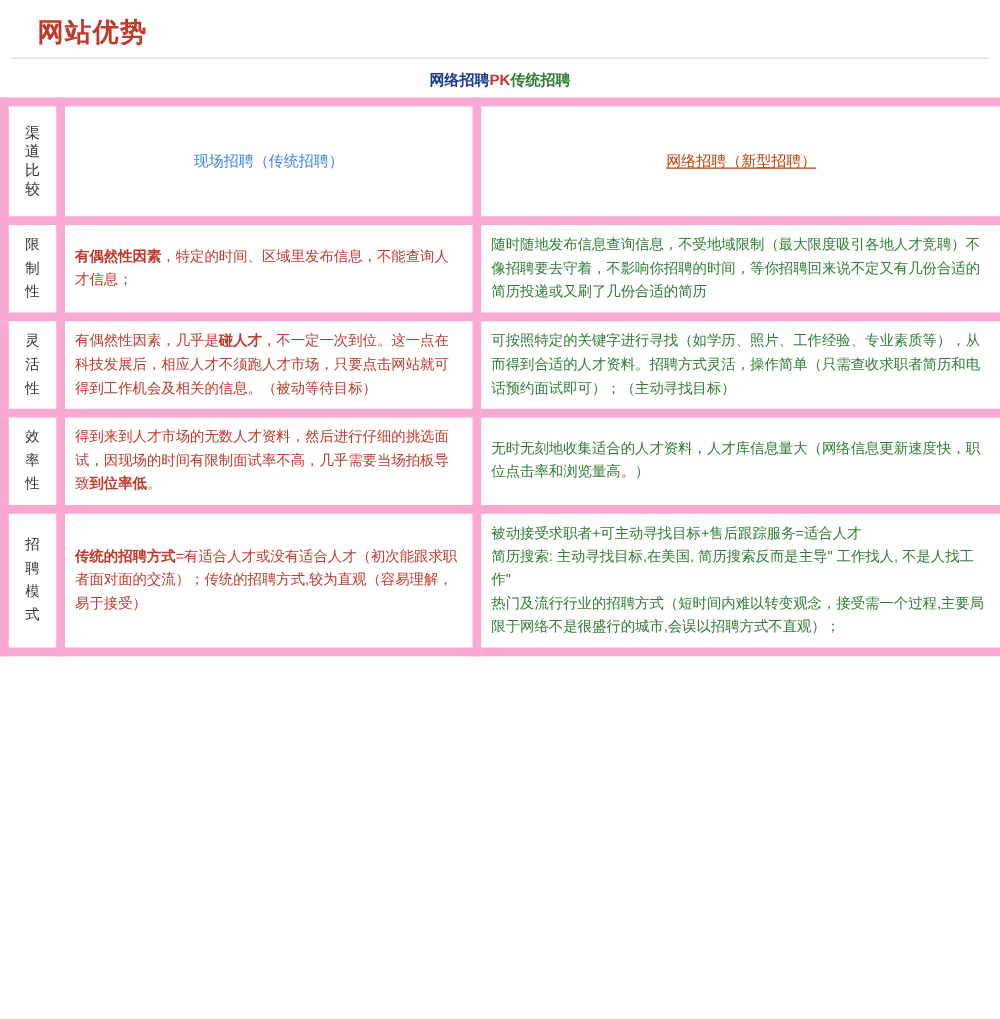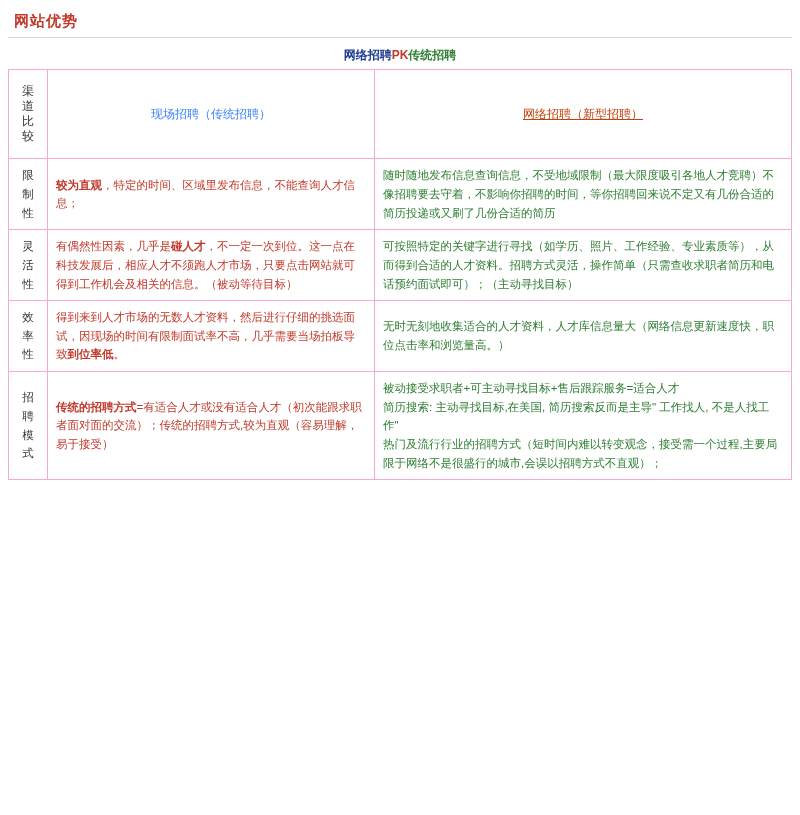--- a/index.html
+++ b/index.html
@@ -14,24 +14,24 @@
   }
   .page {
     width: 800px;
     min-height: 815px;
     position: relative;
     box-sizing: border-box;
     padding: 0;
   }
   .page-title {
     font-family: "Liberation Serif", serif;
-    font-size: 15px;
+    font-size: 21px;
     font-weight: bold;
     color: #c0392b;
-    padding: 12px 0 6px 14px;
+    padding: 12px 0 6px 30px;
     letter-spacing: 1px;
   }
   .title-rule {
     border: none;
     border-top: 1px solid #d9d9d9;
     margin: 0 8px 10px 8px;
     height: 0;
   }
   .table-caption {
     text-align: center;
@@ -44,21 +44,21 @@
   .cap-red  { color: #c0392b; text-align: right; }
   .cap-green{ color: #2e7d32; }
 
   table.compare {
     border-collapse: collapse;
     width: 766px;
     margin: 0 auto;
     table-layout: fixed;
   }
   table.compare td {
-    border: 1px solid #f9a8d4;
+    border: 7px solid #f9a8d4;
     vertical-align: middle;
     padding: 7px 8px;
     font-size: 11.5px;
     line-height: 1.62;
   }
   td.rowlabel {
     width: 22px;
     text-align: center;
     vertical-align: middle;
     padding: 4px 3px;
@@ -103,21 +103,21 @@
   <table class="compare">
     <tbody>
       <tr class="header">
         <td class="rowlabel">渠道比较</td>
         <td class="col-a">现场招聘（传统招聘）</td>
         <td class="col-b">网络招聘（新型招聘）</td>
       </tr>
 
       <tr>
         <td class="rowlabel">限制性</td>
-        <td class="col-a"><span class="b">较为直观</span><span>，特定的时间、区域里发布信息，不能查询人才信息；</span></td>
+        <td class="col-a"><span class="b">有偶然性因素</span><span>，特定的时间、区域里发布信息，不能查询人才信息；</span></td>
         <td class="col-b">随时随地发布信息查询信息，不受地域限制（最大限度吸引各地人才竞聘）不像招聘要去守着，不影响你招聘的时间，等你招聘回来说不定又有几份合适的简历投递或又刷了几份合适的简历</td>
       </tr>
 
 
       <tr>
         <td class="rowlabel">灵活性</td>
         <td class="col-a"><span>有偶然性因素，几乎是</span><span class="b">碰人才</span><span>，不一定一次到位。这一点在科技发展后，相应人才不须跑人才市场，只要点击网站就可得到工作机会及相关的信息。（被动等待目标）</span></td>
         <td class="col-b">可按照特定的关键字进行寻找（如学历、照片、工作经验、专业素质等），从而得到合适的人才资料。招聘方式灵活，操作简单（只需查收求职者简历和电话预约面试即可）；（主动寻找目标）</td>
       </tr>
 

